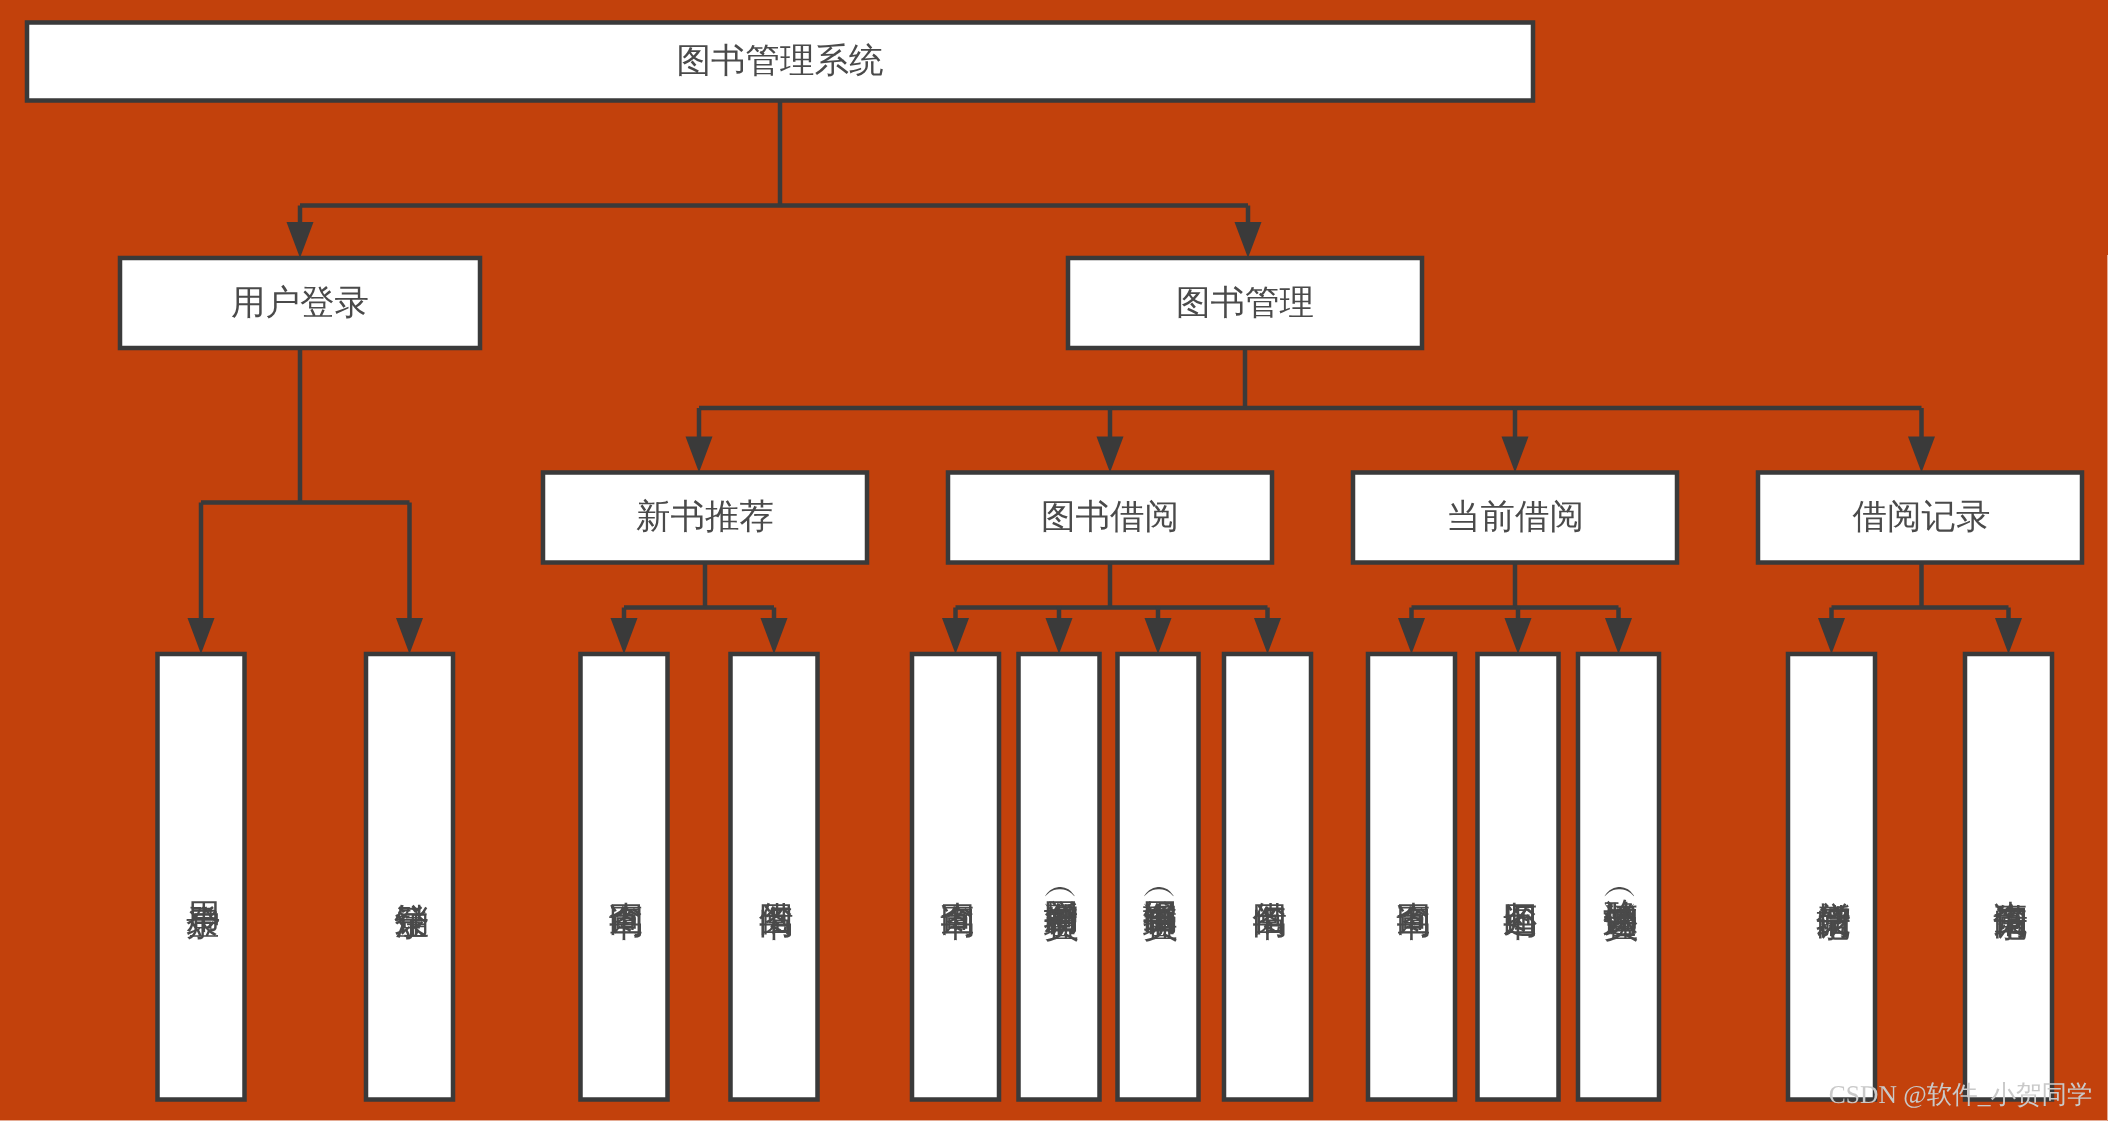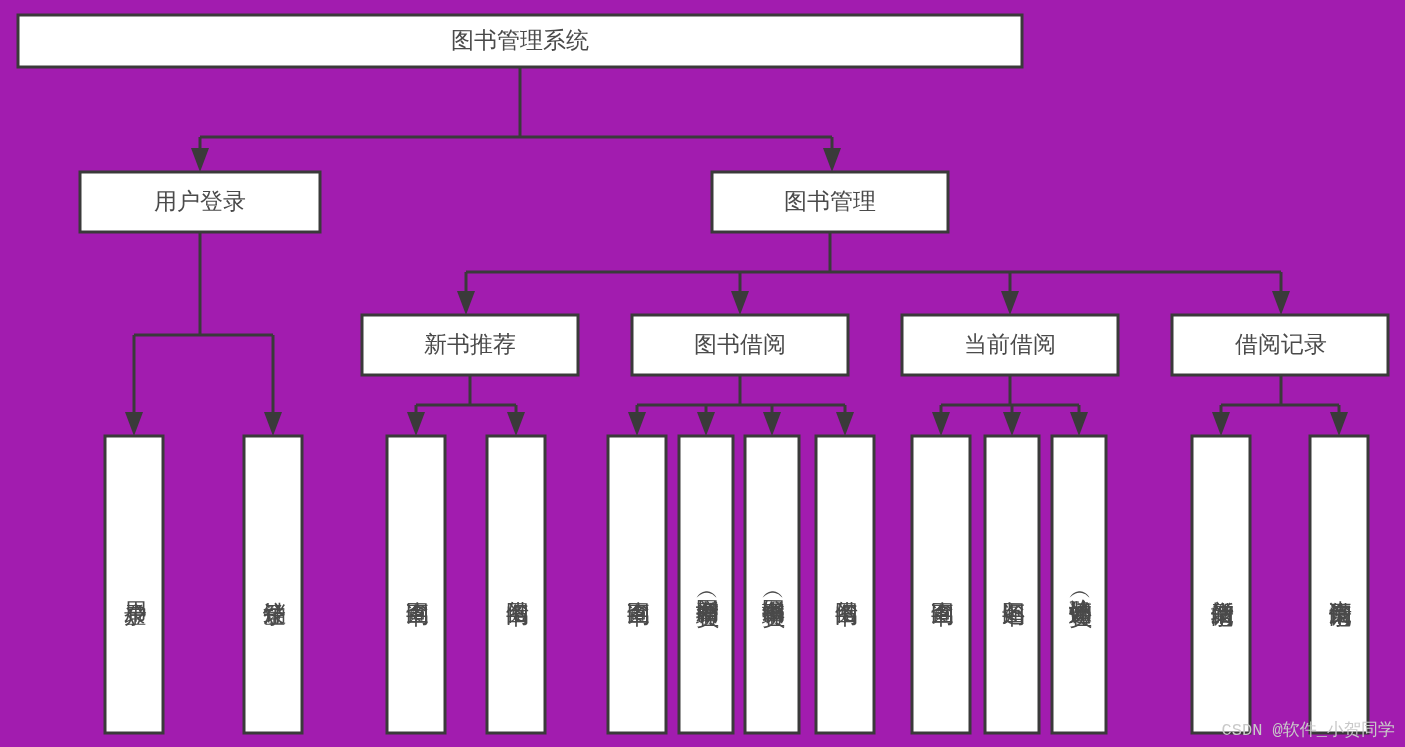--- a/index.html
+++ b/index.html
@@ -7,21 +7,21 @@
     padding: 0;
     background: #ffffff;
   }
   body {
     font-family: "Liberation Sans", "DejaVu Sans", sans-serif;
   }
   #diagram-root {
     position: relative;
     width: 1405px;
     height: 747px;
-    background: #a21caf;
+    background: #c2410c;
     overflow: hidden;
   }
   svg#flow {
     position: absolute;
     left: 0;
     top: 0;
     width: 1405px;
     height: 747px;
     display: block;
   }
@@ -57,21 +57,21 @@
     writing-mode: vertical-rl;
     text-orientation: upright;
     letter-spacing: 1px;
   }
   .watermark {
     position: absolute;
     right: 10px;
     bottom: 6px;
     color: #c9c9c9;
     font-size: 17px;
-    font-family: Liberation Mono, monospace;
+    font-family: Liberation Serif, serif;
     white-space: nowrap;
     user-select: none;
   }
 </style>
 </head>
 <body>
 
 <div id="diagram-root">
 
   <svg id="flow" viewBox="0 0 1405 747" xmlns="http://www.w3.org/2000/svg">

